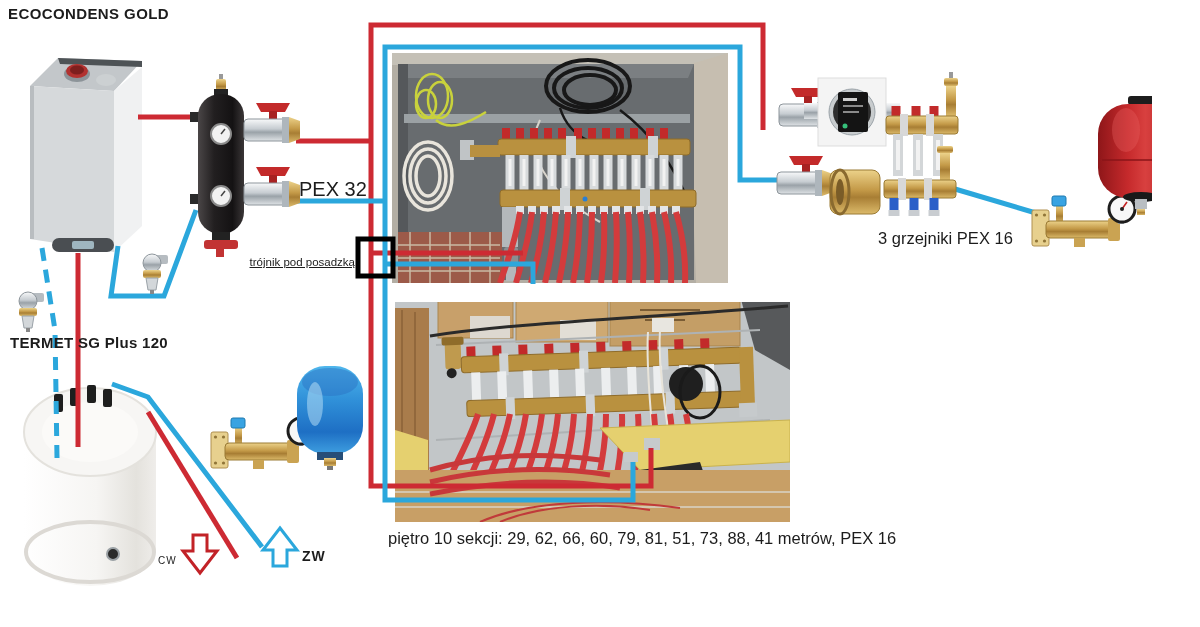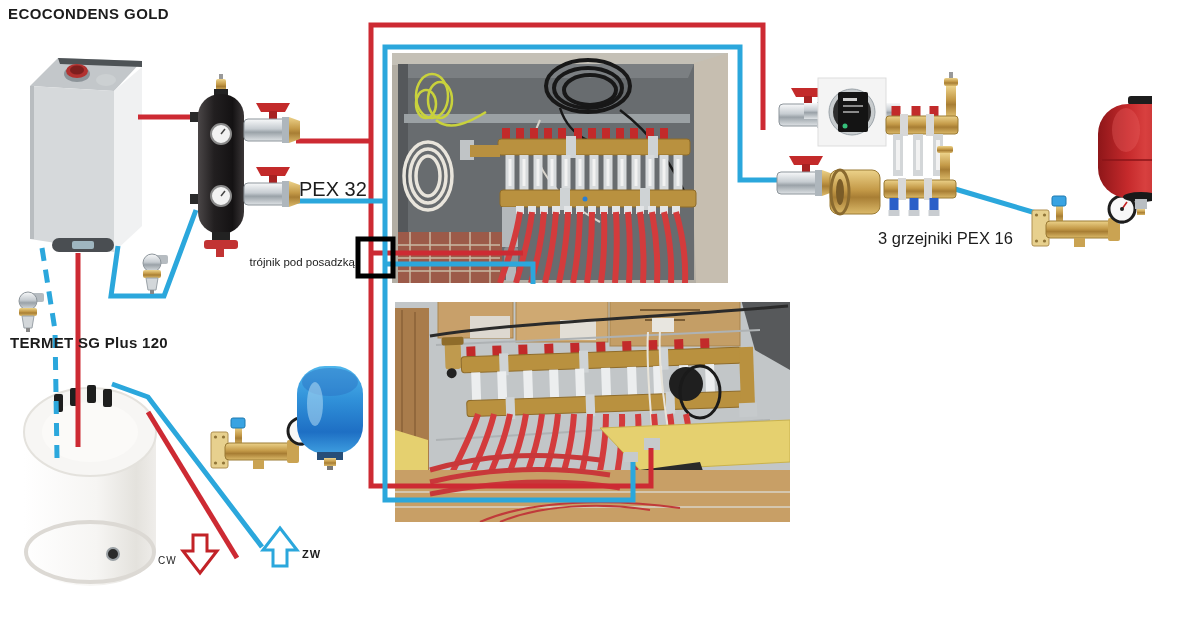--- a/index.html
+++ b/index.html
@@ -3,26 +3,26 @@
 <meta charset="utf-8">
 <style>
   html,body{margin:0;padding:0;background:#fff;}
   .canvas{position:relative;width:1152px;height:627px;background:#fff;overflow:hidden;
           font-family:"Liberation Sans",sans-serif;}
   .layer{position:absolute;left:0;top:0;}
   .lbl{position:absolute;color:#1c1c1c;white-space:nowrap;font-family:"Liberation Sans",sans-serif;}
   .t-title{left:8px;top:5px;font-size:15px;font-weight:bold;letter-spacing:.4px;}
   .t-termet{left:10px;top:334px;font-size:15px;font-weight:bold;letter-spacing:.3px;}
   .t-pex32{left:299px;top:166px;font-size:20px;margin-top:12px;}
-  .t-trojnik{left:240px;top:256px;width:115px;text-align:right;font-size:11.5px;}
+  .t-trojnik{left:240px;top:256px;width:115px;text-align:right;font-size:11.5px;text-decoration:underline;}
   .t-parter{left:388px;top:275px;font-size:16.5px;}
   .t-pietro{left:388px;top:529px;font-size:16.5px;}
   .t-grzej{left:878px;top:229px;font-size:16.5px;}
   .t-cw{left:158px;top:555px;font-size:10px;font-weight:normal;letter-spacing:1px;}
-  .t-zw{left:302px;top:548px;font-size:11px;font-weight:bold;letter-spacing:1px;}
+  .t-zw{left:302px;top:548px;font-size:14px;font-weight:bold;letter-spacing:1px;}
 </style>
 </head>
 <body>
 
 <div class="canvas">
 
 <svg class="layer" width="1200" height="627" viewBox="0 0 1200 627">
   <defs>
     <linearGradient id="gChrome" x1="0" y1="0" x2="0" y2="1">
       <stop offset="0" stop-color="#f8f9fa"></stop>
@@ -326,17 +326,18 @@
     <ellipse cx="43" cy="101" rx="18" ry="5" fill="#1a1a1a"></ellipse>
     <rect x="37" y="103" width="12" height="10" fill="#b9bec2"></rect>
     <rect x="39" y="113" width="8" height="6" fill="url(#gBrass)"></rect>
   </g>
 </svg>
 
 <div class="lbl t-title">ECOCONDENS GOLD</div>
 <div class="lbl t-termet">TERMET SG Plus 120</div>
 <div class="lbl t-pex32">PEX 32</div>
 <div class="lbl t-trojnik">trójnik pod posadzką</div>
+<div class="lbl t-pietro">piętro 10 sekcji: 29, 62, 66, 60, 79, 81, 51, 73, 88, 41 metrów, PEX 16</div>
 <div class="lbl t-grzej">3 grzejniki PEX 16</div>
 <div class="lbl t-cw">CW</div>
 <div class="lbl t-zw">ZW</div>
 
 </div>
 
 </body></html>

